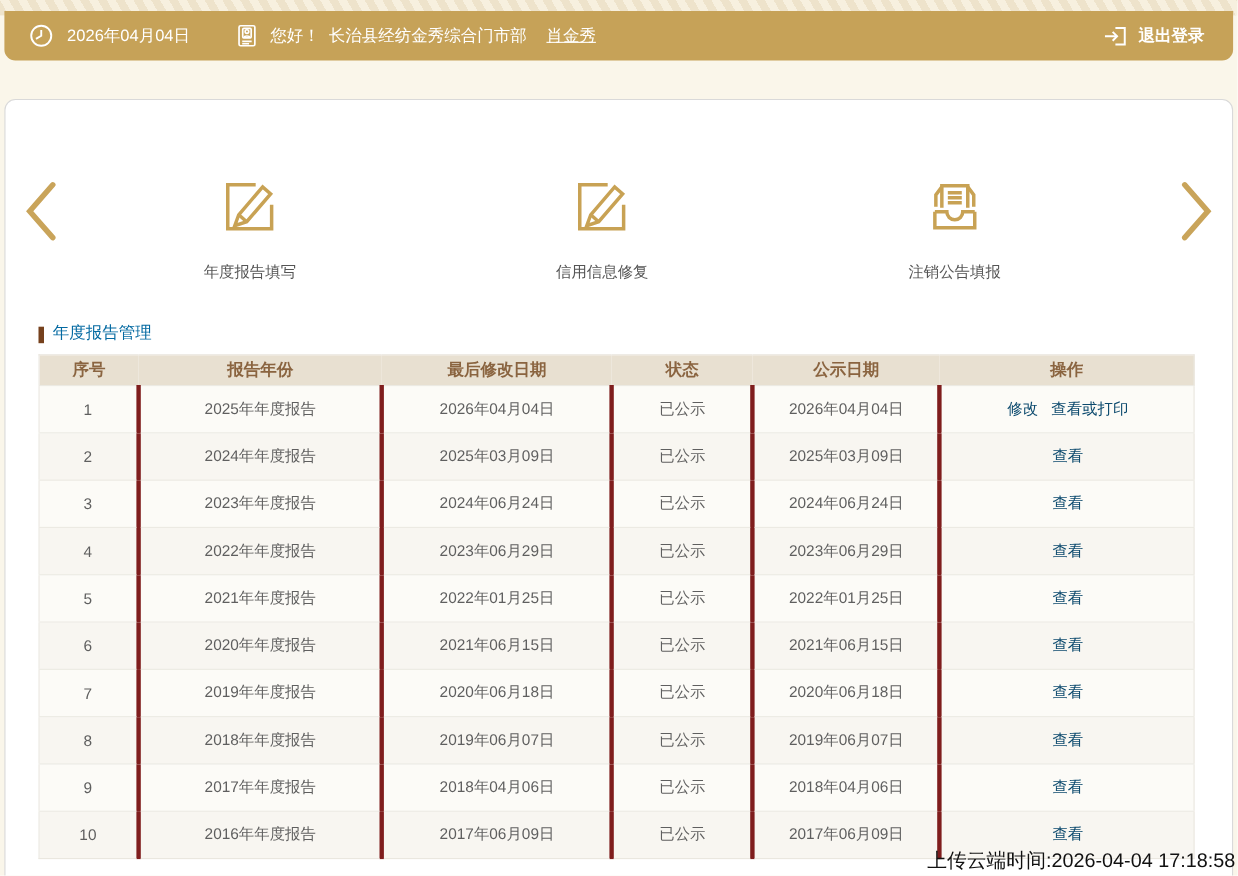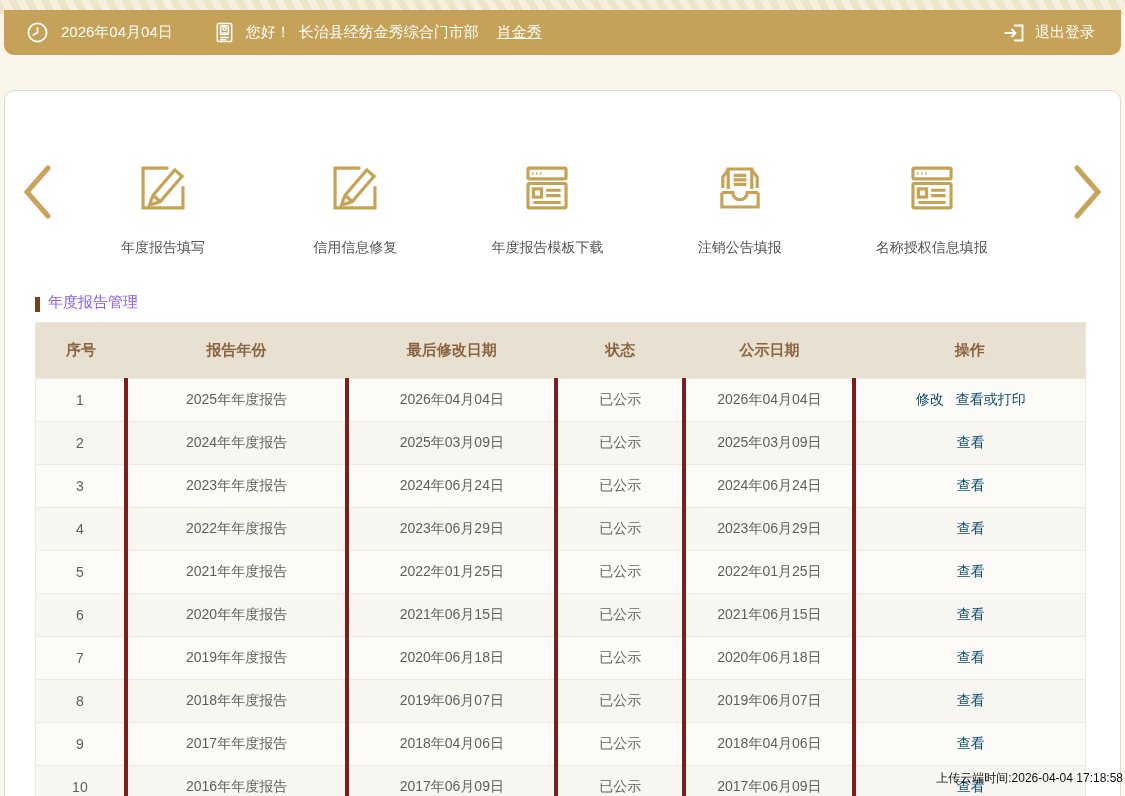--- a/index.html
+++ b/index.html
@@ -21,21 +21,21 @@
     display:flex; align-items:center; color:#fff; font-size:15px;
   }
   .topbar .grow { flex:1; }
   .tb-ic { display:inline-flex; align-items:center; }
   .tb-date { margin-left:12px; }
   .ml22{margin-left:22px;} .ml40{margin-left:40px;} .ml10{margin-left:10px;}
   .ml8{margin-left:8px;} .ml18{margin-left:18px;text-decoration:underline;}
   .logout {
     display:flex; align-items:center; margin-right:26px; cursor:pointer;
   }
-  .logout span { margin-left:10px; }
+  .logout span { margin-left:10px;font-weight:bold; }
   
   .card {
     position:absolute; left:4px; right:4px; top:90px; height:760px;
     background:#fff; border:1px solid #d9d9d9; border-radius:10px;
   }
   
   .car-arrow {
     position:absolute; top:72px; width:36px; height:58px; cursor:pointer;
     display:flex; align-items:center; justify-content:center;
   }
@@ -46,46 +46,46 @@
     display:flex; justify-content:space-around;
   }
   .car-item {
     width:168px; display:flex; flex-direction:column; align-items:center;
     cursor:pointer;
   }
   .car-item .lbl { margin-top:22px; font-size:14px; color:#555; }
   
   .sec-title {
     position:absolute; left:30px; top:202px;
-    font-size:15px; color:#8b5cf6; display:flex; align-items:flex-end;
+    font-size:15px; color:#0369a1; display:flex; align-items:flex-end;
   }
   .sec-title .bullet {
     width:5px; height:15px; background:#76411d; margin-right:8px;
     display:inline-block;
   }
   
   .tbl-wrap { position:absolute; left:30px; right:34px; top:231px; }
   table { width:100%; border-collapse:collapse; table-layout:fixed;
           border:1px solid #eae7df; }
   thead th {
     background:#e8e0d1; color:#8a6440; font-size:15px; font-weight:bold;
-    height:56px; text-align:center;
+    height:28px; text-align:center;
   }
   tbody td {
     height:43px; text-align:center; font-size:14px; color:#5f5f5f;
     border-top:1px solid #eceae3;
   }
   tbody td:not(:first-child){ border-left:4px solid #7f1d1d; }
   tbody tr:nth-child(odd) td { background:#fcfbf7; }
   tbody tr:nth-child(even) td { background:#f8f6f1; }
   .lnk { color:#0c4a6e; margin:0 6px;
          cursor:pointer; white-space:nowrap; }
   
   .watermark {
-    position:absolute; right:2px; top:770px; font-size:12px; color:#111;
+    position:absolute; right:2px; top:770px; font-size:18px; color:#111;
     white-space:nowrap;
   }
   svg { display:block; }
 </style>
 </head>
 <body>
 
 <div class="bg-pattern"></div>
 
 <div class="topbar">
@@ -145,52 +145,32 @@
 
     <div class="car-item">
       <svg width="58" height="58" viewBox="0 0 64 64" fill="none" stroke="#c8a254" stroke-width="3.5">
         <path d="M38 10 H10 V54 H54 V30"></path>
         <path d="M17 51 L21 40 L45 12 L53 19 L29 47 Z"></path>
         <path d="M21 40 L29 47"></path>
       </svg>
       <span class="lbl">信用信息修复</span>
     </div>
 
-    <div class="car-item">
-      <svg width="58" height="58" viewBox="0 0 64 64" fill="none" stroke="#c8a254" stroke-width="3.5">
-        <rect x="11" y="10" width="42" height="12" rx="1.5"></rect>
-        <path d="M15.5 16 h1.5 M20 16 h1.5 M24.5 16 h1.5" stroke-width="3"></path>
-        <rect x="11" y="27" width="42" height="27" rx="1.5"></rect>
-        <rect x="17" y="33" width="9" height="9"></rect>
-        <path d="M31 34.5 H47 M31 40.5 H47 M17 48 H47"></path>
-      </svg>
-      <span class="lbl">年度报告模板下载</span>
-    </div>
 
     <div class="car-item">
       <svg width="58" height="58" viewBox="0 0 64 64" fill="none" stroke="#c8a254" stroke-width="3.5">
         <path d="M19 33 V11 H45 V33"></path>
         <path d="M25 18 H39 M25 23 H39 M25 28 H39"></path>
         <path d="M13 32 L13 20 L19 12 M51 32 L51 20 L45 12"></path>
         <path d="M12 37 V53 H52 V37"></path>
         <path d="M12 37 H24 a8 8 0 0 0 16 0 H52"></path>
       </svg>
       <span class="lbl">注销公告填报</span>
     </div>
 
-    <div class="car-item">
-      <svg width="58" height="58" viewBox="0 0 64 64" fill="none" stroke="#c8a254" stroke-width="3.5">
-        <rect x="11" y="10" width="42" height="12" rx="1.5"></rect>
-        <path d="M15.5 16 h1.5 M20 16 h1.5 M24.5 16 h1.5" stroke-width="3"></path>
-        <rect x="11" y="27" width="42" height="27" rx="1.5"></rect>
-        <rect x="17" y="33" width="9" height="9"></rect>
-        <path d="M31 34.5 H47 M31 40.5 H47 M17 48 H47"></path>
-      </svg>
-      <span class="lbl">名称授权信息填报</span>
-    </div>
 
 
   </div>
 
   <div class="sec-title">
     <span class="bullet"></span>
     <span>年度报告管理</span>
   </div>
 
   <div class="tbl-wrap">

